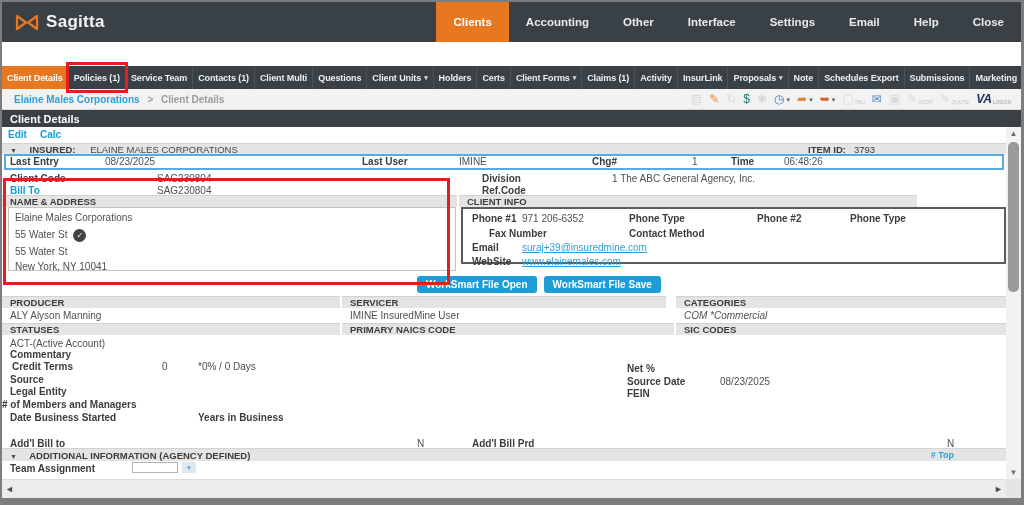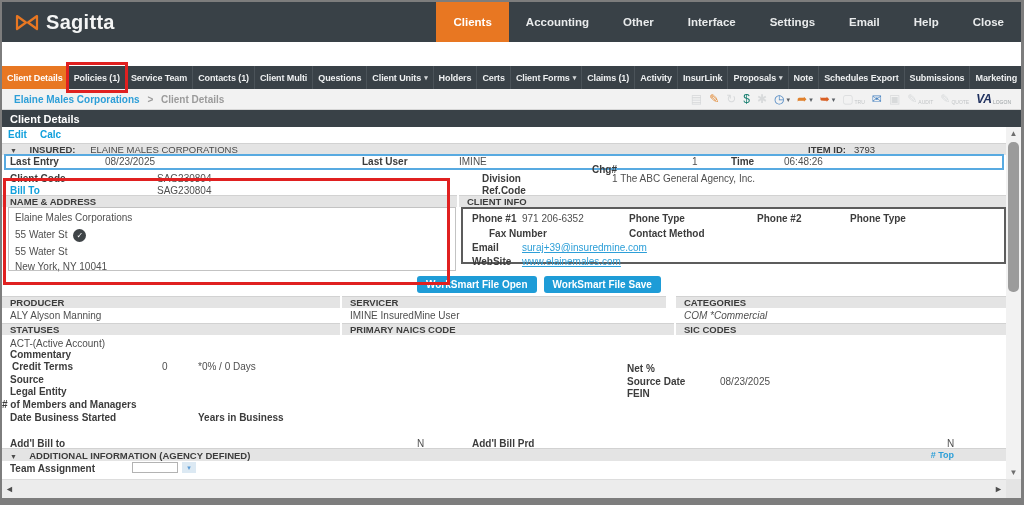--- a/index.html
+++ b/index.html
@@ -7,21 +7,21 @@
   body {
     font-family: "Liberation Sans", sans-serif;
     width:1024px; height:505px; overflow:hidden; background:#7d7d7d;
   }
   .frame { width:1024px; height:505px; padding:2px 3px 7px 2px; background:#7d7d7d; }
   .window { position:relative; width:1019px; height:496px; background:#ffffff; overflow:hidden; }
 
   
   .topbar { position:absolute; left:0; top:0; width:1019px; height:40px; background:#394147; display:flex; align-items:stretch; }
   .logo { display:flex; align-items:center; gap:7px; padding-left:13px; }
-  .logo-text { color:#f4f5f5; font-size:20px; font-weight:bold; letter-spacing:.3px; }
+  .logo-text { color:#f4f5f5; font-size:17px; font-weight:bold; letter-spacing:.3px; }
   .topbar-menu { margin-left:auto; display:flex; align-items:stretch; }
   .menuitem { display:flex; align-items:center; padding:0 17px; color:#e9ebec; font-size:11.5px; font-weight:bold; cursor:pointer; }
   .menuitem.active { background:#e87722; color:#fff; }
 
   
   .titlebar { position:absolute; left:0; top:40px; width:1019px; height:24px; background:#fff; display:flex; align-items:center; padding-left:10px; font-size:13px; font-weight:bold; color:#2c2c2c; }
 
   
   .tabbar { position:absolute; left:0; top:64px; width:1019px; height:23px; background:#394147; display:flex; overflow:hidden; }
   .tab { flex:0 1 auto; display:flex; align-items:center; padding:0 5px; color:#eef0f1; font-size:9px; font-weight:bold; letter-spacing:-0.1px; white-space:nowrap; border-right:1px solid #4b5359; cursor:pointer; }
@@ -235,35 +235,35 @@
         <span style="margin-left:12px;font-weight:normal;color:#4a4a4a;">ELAINE MALES CORPORATIONS</span>
         <span class="abs lbl" style="left:806px;top:0;">ITEM ID:</span>
         <span class="abs" style="left:852px;top:0;font-weight:normal;">3793</span>
       </div>
 
       <div class="entryrow"></div>
       <span class="abs lbl" style="left:8px;top:29px;">Last Entry</span>
       <span class="abs" style="left:103px;top:29px;">08/23/2025</span>
       <span class="abs lbl" style="left:360px;top:29px;">Last User</span>
       <span class="abs" style="left:457px;top:29px;">IMINE</span>
-      <span class="abs lbl" style="left:590px;top:29px;margin-top:8px;">Chg#</span>
+      <span class="abs lbl" style="left:590px;top:29px;">Chg#</span>
       <span class="abs" style="left:690px;top:29px;">1</span>
       <span class="abs lbl" style="left:729px;top:29px;">Time</span>
       <span class="abs" style="left:782px;top:29px;">06:48:26</span>
 
       <span class="abs lbl" style="left:8px;top:46px;">Client Code</span>
       <span class="abs" style="left:155px;top:46px;">SAG230804</span>
       <span class="abs lbl" style="left:480px;top:46px;">Division</span>
       <span class="abs" style="left:610px;top:46px;">1 The ABC General Agency, Inc.</span>
       <span class="abs blue" style="left:8px;top:58px;">Bill To</span>
       <span class="abs" style="left:155px;top:58px;">SAG230804</span>
       <span class="abs lbl" style="left:480px;top:58px;">Ref.Code</span>
 
       <div class="sechdr" style="left:0;top:68px;width:455px;">NAME &amp; ADDRESS</div>
-      <div class="sechdr" style="left:457px;top:68px;width:547px;">CLIENT INFO</div>
+      <div class="sechdr" style="left:457px;top:68px;width:458px;">CLIENT INFO</div>
 
       <div class="addrbox"></div>
       <span class="abs" style="left:13px;top:85px;">Elaine Males Corporations</span>
       <span class="abs" style="left:13px;top:102px;"><span>55 Water St</span><span class="badge">✓</span></span>
       <span class="abs" style="left:13px;top:119px;">55 Water St</span>
       <span class="abs" style="left:13px;top:134px;">New York, NY  10041</span>
 
       <div class="cinfobox"></div>
       <span class="abs lbl" style="left:470px;top:86px;">Phone #1</span>
       <span class="abs" style="left:520px;top:86px;">971 206-6352</span>

